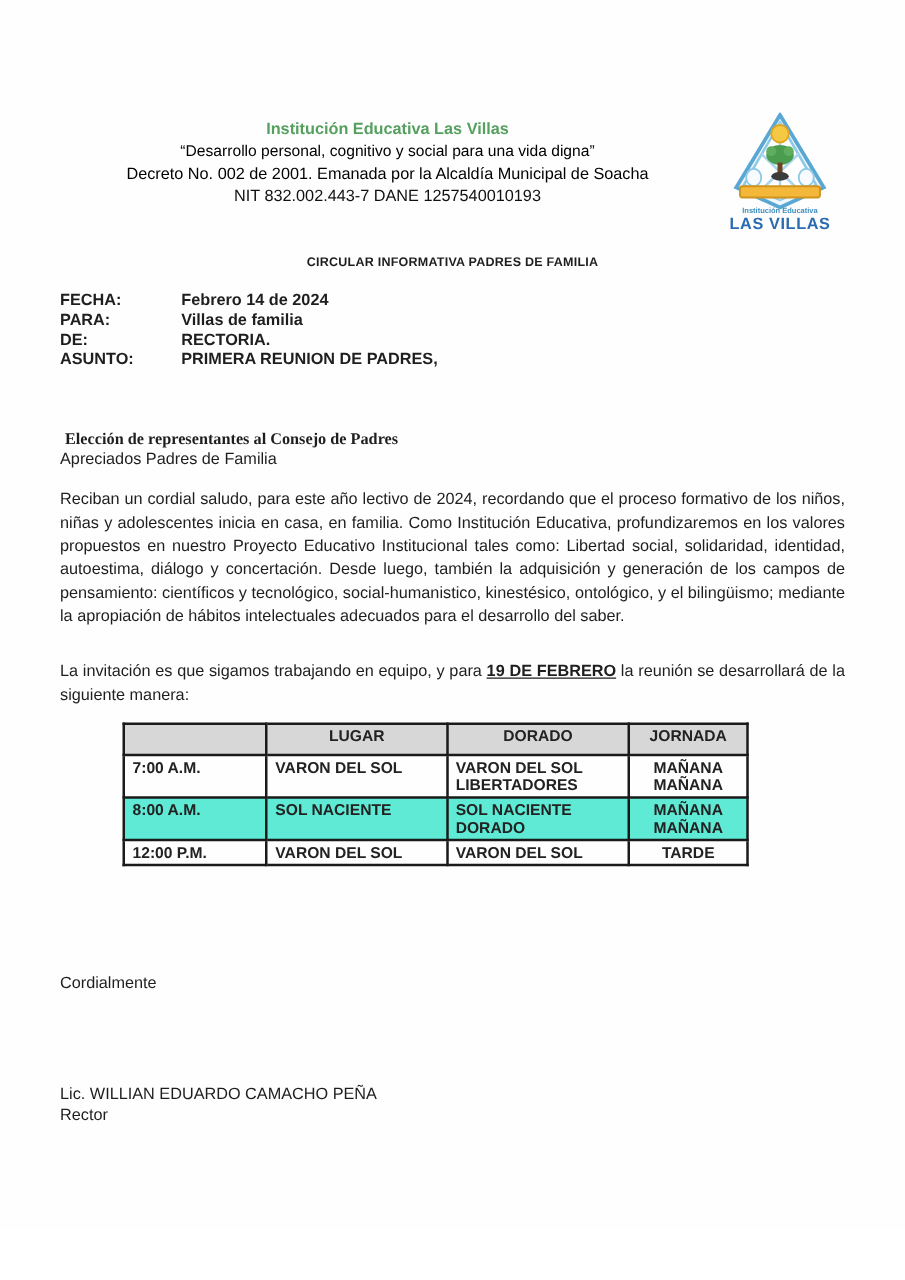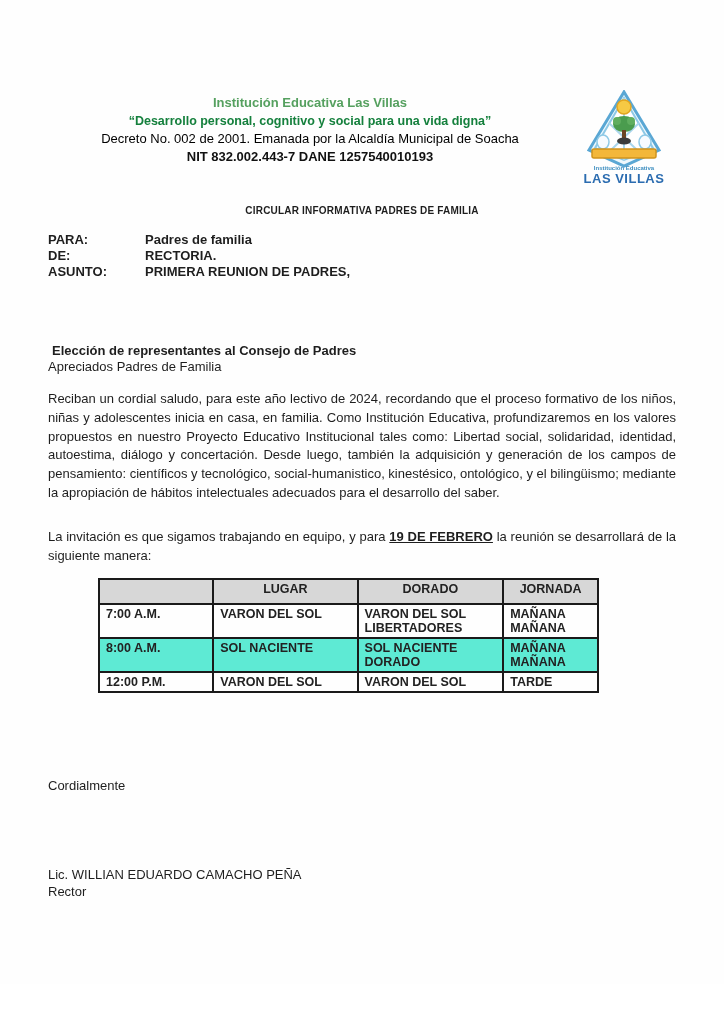--- a/index.html
+++ b/index.html
@@ -19,23 +19,23 @@
   
   .letterhead {
     position: absolute;
     top: 94px; left: 48px;
     width: 524px;
     text-align: center;
     line-height: 18px;
     font-size: 13px;
   }
   .letterhead .institution { color: #55a05f; font-weight: bold; }
-  .letterhead .motto { color: #15803d; font-size: 12.5px; font-weight: bold; }
+  .letterhead .motto { color: #000000; font-size: 12.5px; }
   .letterhead .decree { color: #000000; }
-  .letterhead .nit { color: #111; font-weight: bold; }
+  .letterhead .nit { color: #111; font-weight: normal; }
   .logo {
     position: absolute;
     top: 90px; left: 583px;
     width: 82px; height: 98px;
   }
   
   .doc-title {
     position: absolute;
     top: 205px; left: 48px;
     width: 628px;
@@ -55,21 +55,21 @@
   .field-row { display: flex; }
   .field-label { width: 97px; }
   
   .salutation {
     position: absolute;
     top: 343px; left: 48px;
     width: 628px;
     font-size: 13px;
     line-height: 16px;
   }
-  .salutation .subject { font-weight: bold; padding-left: 4px; }
+  .salutation .subject { font-weight: bold; padding-left: 4px; font-family: Liberation Serif, serif; }
   
   .para1 {
     position: absolute;
     top: 390px; left: 48px;
     width: 628px;
     font-size: 13px;
     line-height: 18.8px;
     text-align: justify;
   }
   .para2 {
@@ -97,21 +97,21 @@
     vertical-align: top;
   }
   table.schedule th {
     background: #d7d7d7;
     height: 25px;
   }
   table.schedule tr.alt td { background: #5eead4; }
   td.col-time  { width: 115px; text-align: left; }
   td.col-lugar { width: 145px; text-align: left; }
   td.col-sedes { width: 146px; text-align: left; white-space: pre-line; }
-  td.col-jornada { width: 95px; text-align: left; white-space: pre-line; }
+  td.col-jornada { width: 95px; text-align: center; white-space: pre-line; }
   
   .closing {
     position: absolute;
     top: 778px; left: 48px;
     font-size: 13px;
   }
   .signature {
     position: absolute;
     top: 866px; left: 48px;
     font-size: 13px;
@@ -162,22 +162,26 @@
 
       <text x="41" y="80" text-anchor="middle" class="logo-small-text">Institución Educativa</text>
       <text x="41" y="93" text-anchor="middle" class="logo-name">LAS VILLAS</text>
     </svg>
   </div>
 
   <div class="doc-title">CIRCULAR INFORMATIVA PADRES DE FAMILIA</div>
 
   <div class="fields">
     <div class="field-row">
+      <span class="field-label">FECHA:</span>
+      <span class="field-value">Febrero 14 de 2024</span>
+    </div>
+    <div class="field-row">
       <span class="field-label">PARA:</span>
-      <span class="field-value">Padres de familia</span>
+      <span class="field-value">Villas de familia</span>
     </div>
     <div class="field-row">
       <span class="field-label">DE:</span>
       <span class="field-value">RECTORIA.</span>
     </div>
     <div class="field-row">
       <span class="field-label">ASUNTO:</span>
       <span class="field-value">PRIMERA REUNION DE PADRES,</span>
     </div>
   </div>

